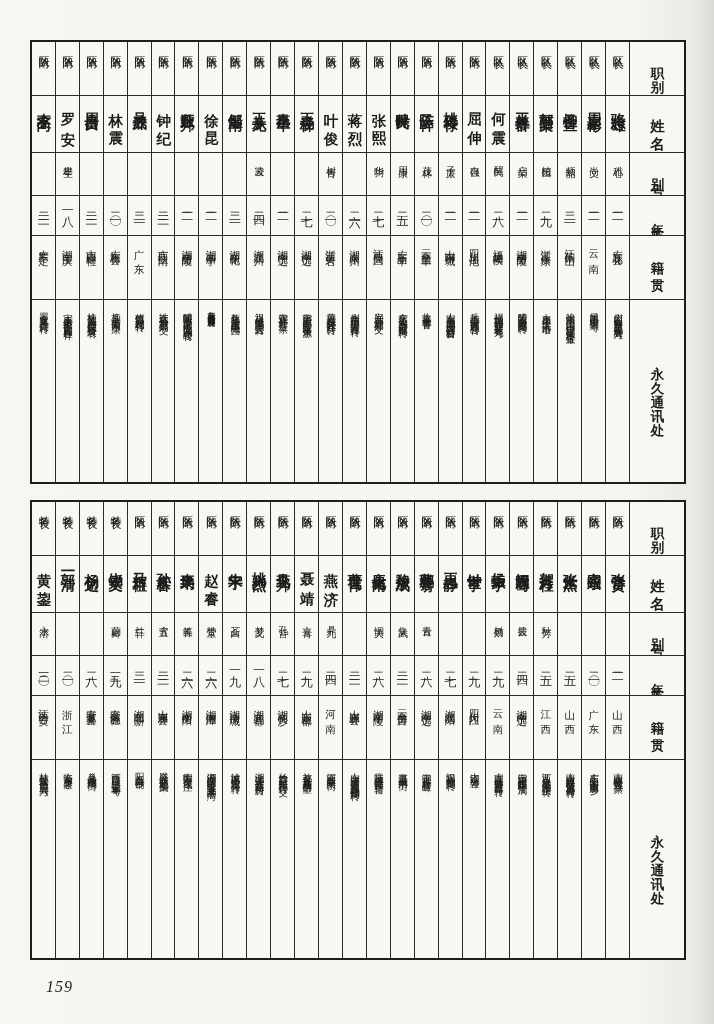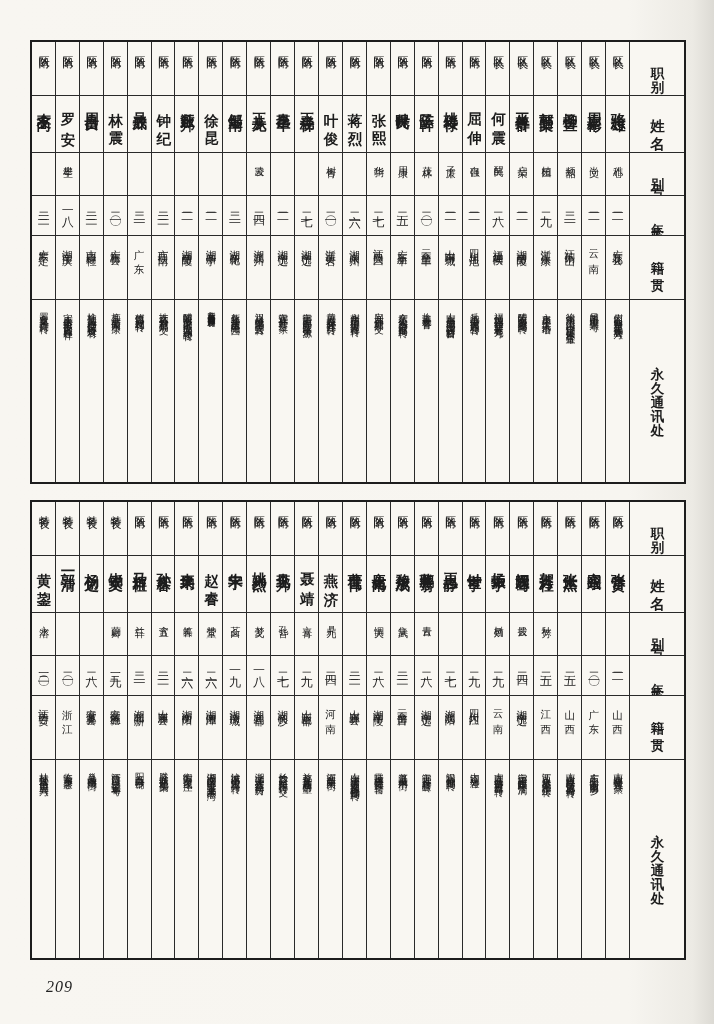--- a/index.html
+++ b/index.html
@@ -1161,14 +1161,14 @@
         </div>
     <div class="cell c-origin">
           <span class="v">江西吉安</span>
         </div>
     <div class="cell c-addr">
           <span class="v">桂林富珠街合门里六六号</span>
         </div>
   </div>
 </div>
 
-  <div class="page-number">209</div>
+  <div class="page-number">159</div>
 </div>
 
 </body></html>

